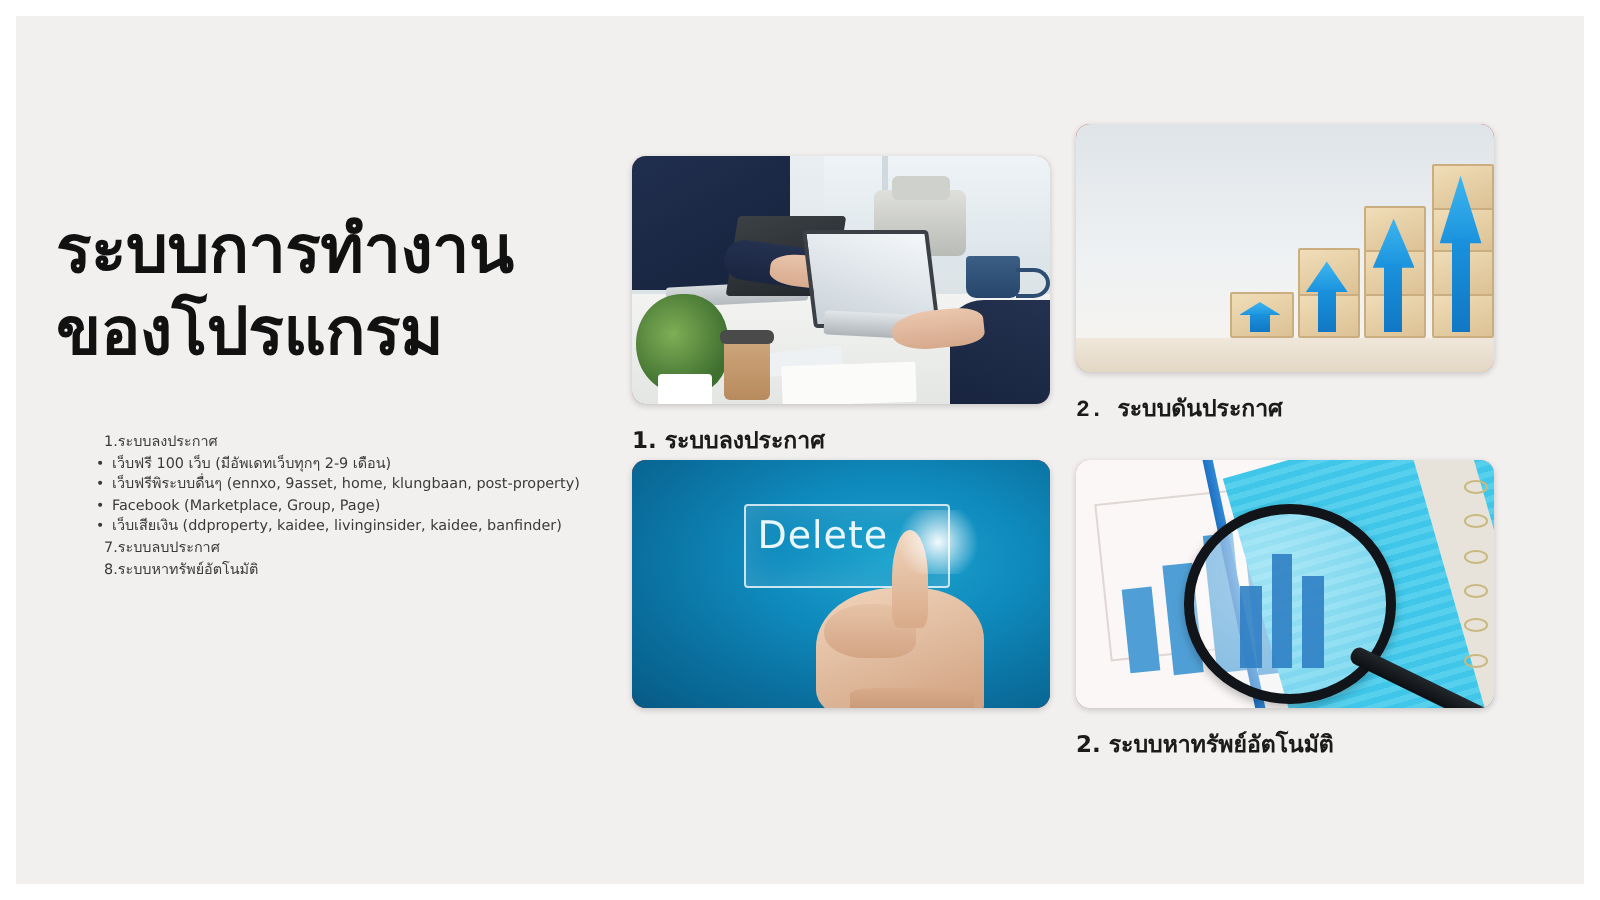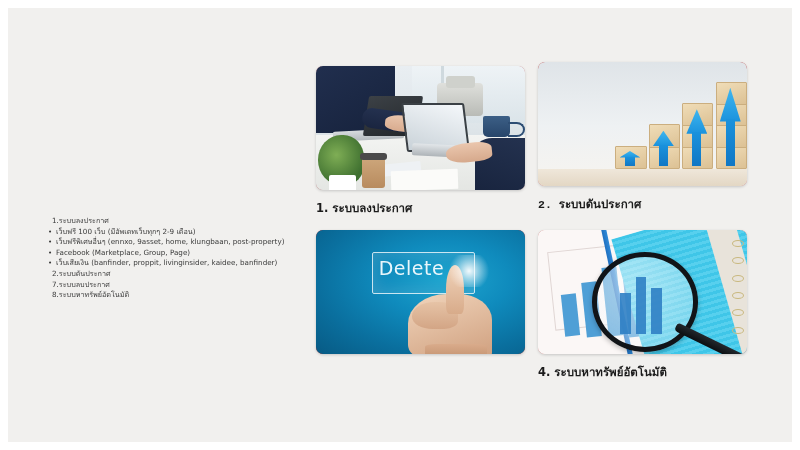--- a/index.html
+++ b/index.html
@@ -29,21 +29,21 @@
   .bullet-row{display:flex;align-items:flex-start;padding-left:14px;}
   .bullet-row .dot{
     width:8px;flex:0 0 8px;color:#3a3a3a;font-size:7px;line-height:10.6px;
     margin-left:-8px;
   }
   .bullet-row .btxt{flex:1 1 auto;}
 
   
   .grid{position:absolute;left:308px;top:54px;width:440px;height:330px;}
   .cell{position:absolute;width:209px;}
-  .cell.c1{left:0;top:4px;}
+  .cell.c1{left:0;top:16px;}
   .cell.c2{left:222px;top:0;font-family:Liberation Mono, monospace;}
   .cell.c3{left:0;top:168px;}
   .cell.c4{left:222px;top:168px;}
   .thumb{
     position:relative;width:209px;height:124px;border-radius:7px;overflow:hidden;
     box-shadow:0 1px 3px rgba(0,0,0,.18);
     background:#b91c1c;
   }
   .caption{
     margin-top:9px;font-size:11.5px;font-weight:700;color:#1b1b1b;
@@ -159,43 +159,46 @@
   .p4 .lensbar{position:absolute;background:#2f7fc4;opacity:.9;}
   .p4 .handle{position:absolute;left:66%;top:74%;width:42%;height:7%;
       background:linear-gradient(180deg,#23282d,#0c0f12);border-radius:4px;
       transform:rotate(26deg);transform-origin:left center;}
 </style>
 </head>
 <body>
 
 <div class="slide">
 
+  <div class="title">
+    <span>ระบบการทำงาน</span>
+    <span class="l2">ของโปรแกรม</span>
+  </div>
 
   <div class="bullets">
 
     <div class="num-item">1.ระบบลงประกาศ</div>
 
     <div class="bullet-row">
       <span class="dot">•</span>
       <span class="btxt">เว็บฟรี 100 เว็บ (มีอัพเดทเว็บทุกๆ 2-9 เดือน)</span>
     </div>
     <div class="bullet-row">
       <span class="dot">•</span>
-      <span class="btxt">เว็บฟรีพิเศษอื่นๆ (ennxo, 9asset, home, klungbaan, post-property)</span>
+      <span class="btxt">เว็บฟรีพิระบบดื่นๆ (ennxo, 9asset, home, klungbaan, post-property)</span>
     </div>
     <div class="bullet-row">
       <span class="dot">•</span>
       <span class="btxt">Facebook (Marketplace, Group, Page)</span>
     </div>
     <div class="bullet-row">
       <span class="dot">•</span>
-      <span class="btxt">เว็บเสียเงิน (banfinder, proppit, livinginsider, kaidee, banfinder)</span>
-    </div>
-
-    <div class="num-item">2.ระบบดันประกาศ</div>
+      <span class="btxt">เว็บเสียเงิน (ddproperty, kaidee, livinginsider, kaidee, banfinder)</span>
+    </div>
+
     <div class="num-item">7.ระบบลบประกาศ</div>
     <div class="num-item">8.ระบบหาทรัพย์อัตโนมัติ</div>
   </div>
 
   <div class="grid">
 
     <div class="cell c1">
       <div class="thumb">
         <div class="p1">
           <div class="window"></div>
@@ -298,17 +301,17 @@
           <div class="ring" style="left:93%;top:78%;"></div>
           <div class="pen"></div>
           <div class="lens">
             <div class="lensbar" style="position:absolute;left:24%;top:40%;width:11%;height:46%;"></div>
             <div class="lensbar" style="position:absolute;left:40%;top:22%;width:11%;height:64%;"></div>
             <div class="lensbar" style="position:absolute;left:56%;top:34%;width:11%;height:52%;"></div>
           </div>
           <div class="handle"></div>
         </div>
       </div>
-      <div class="caption">4. ระบบหาทรัพย์อัตโนมัติ</div>
+      <div class="caption">2. ระบบหาทรัพย์อัตโนมัติ</div>
     </div>
 
   </div>
 </div>
 
 </body></html>

